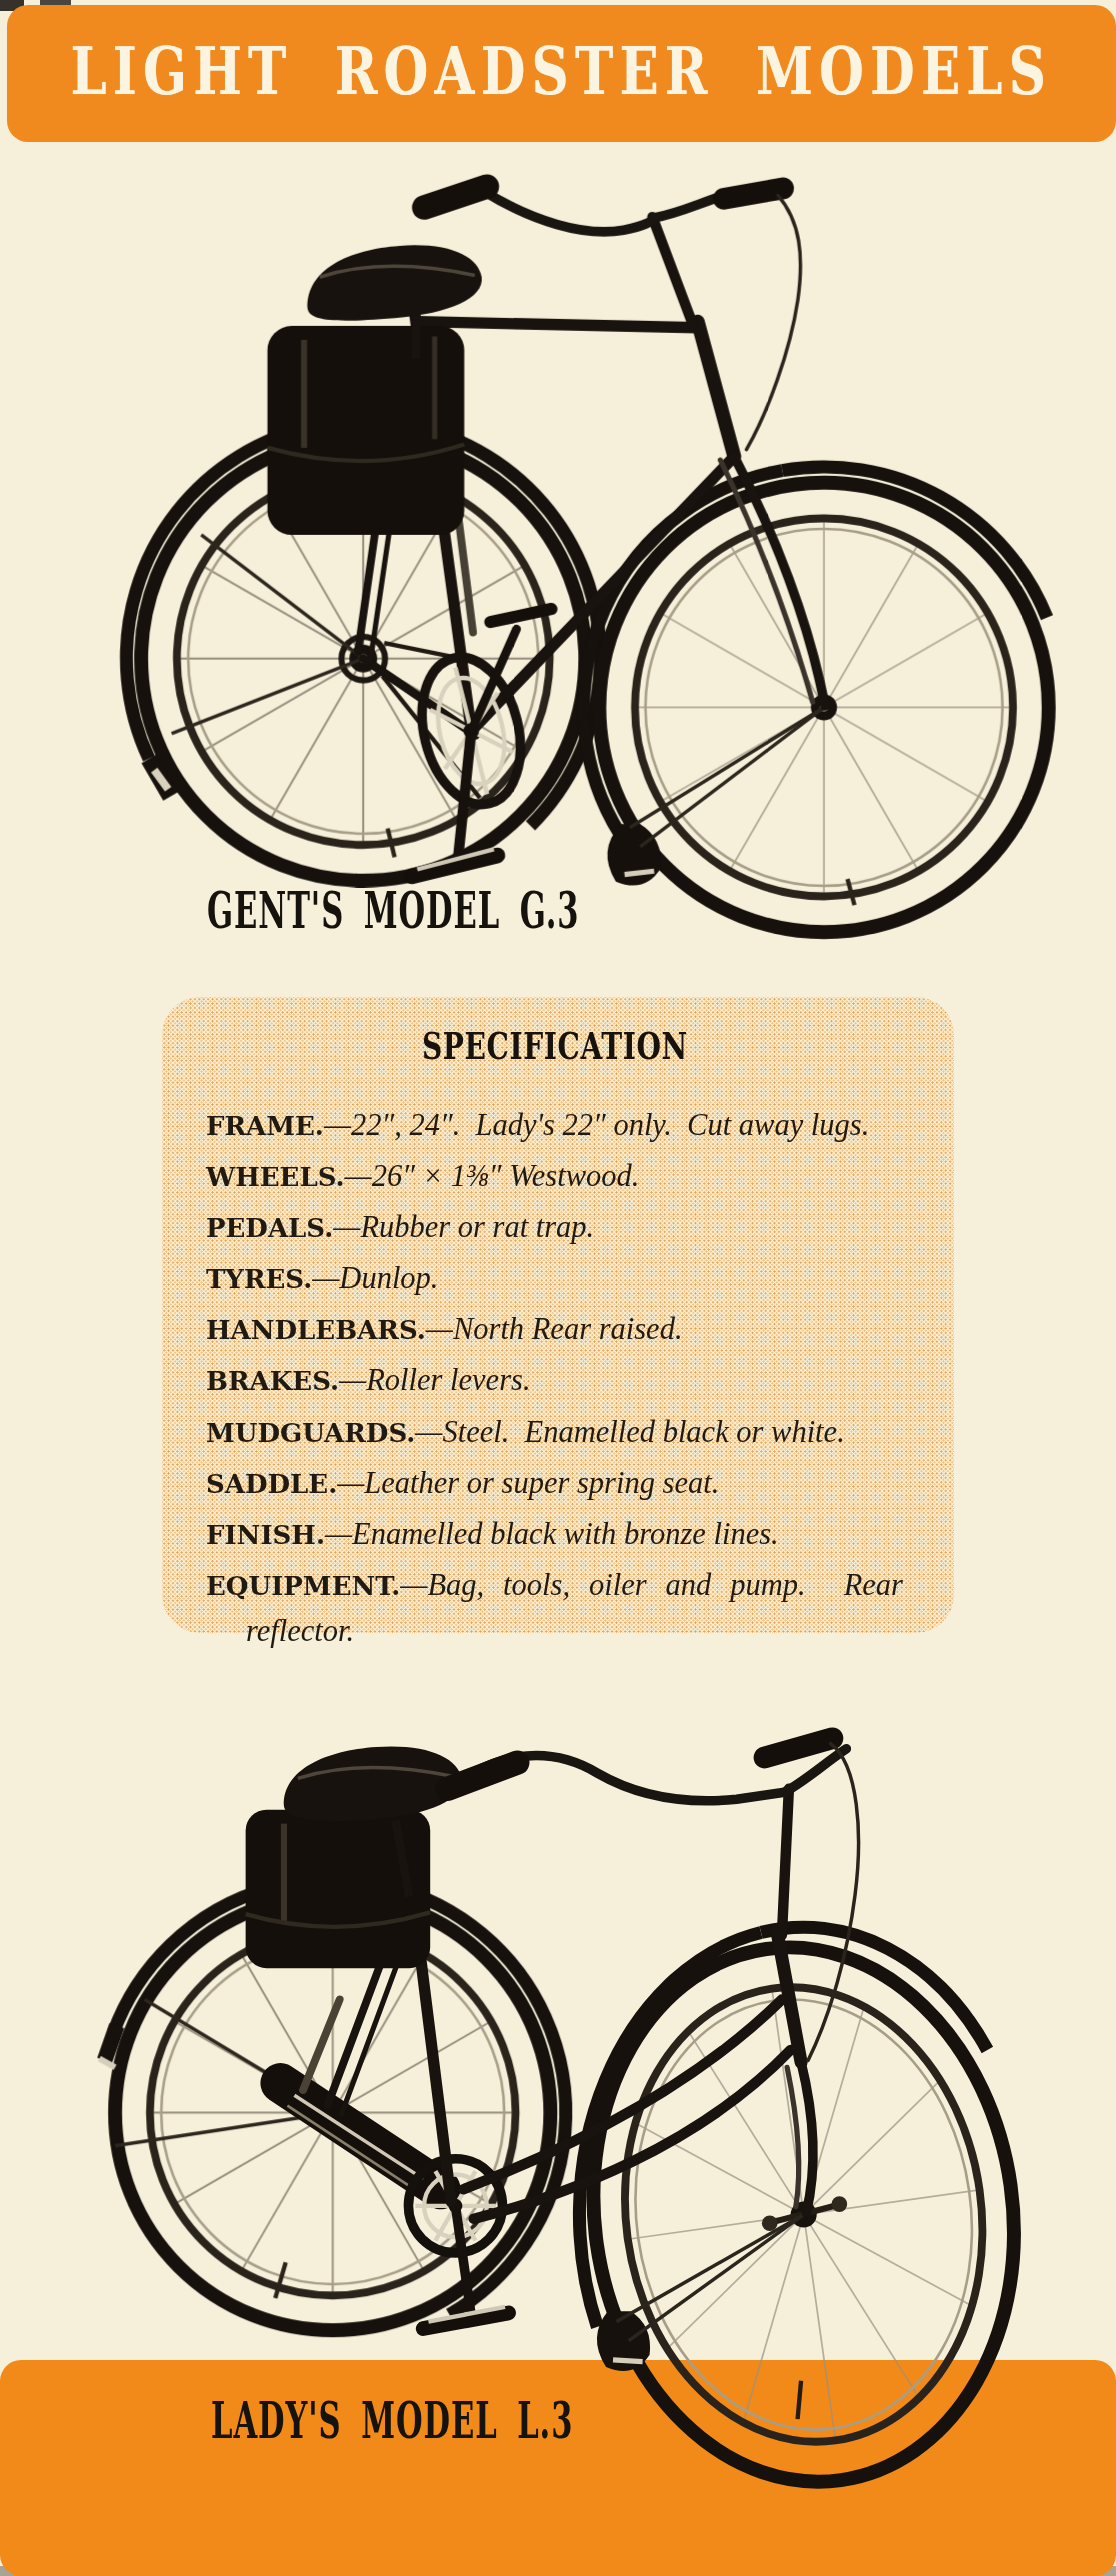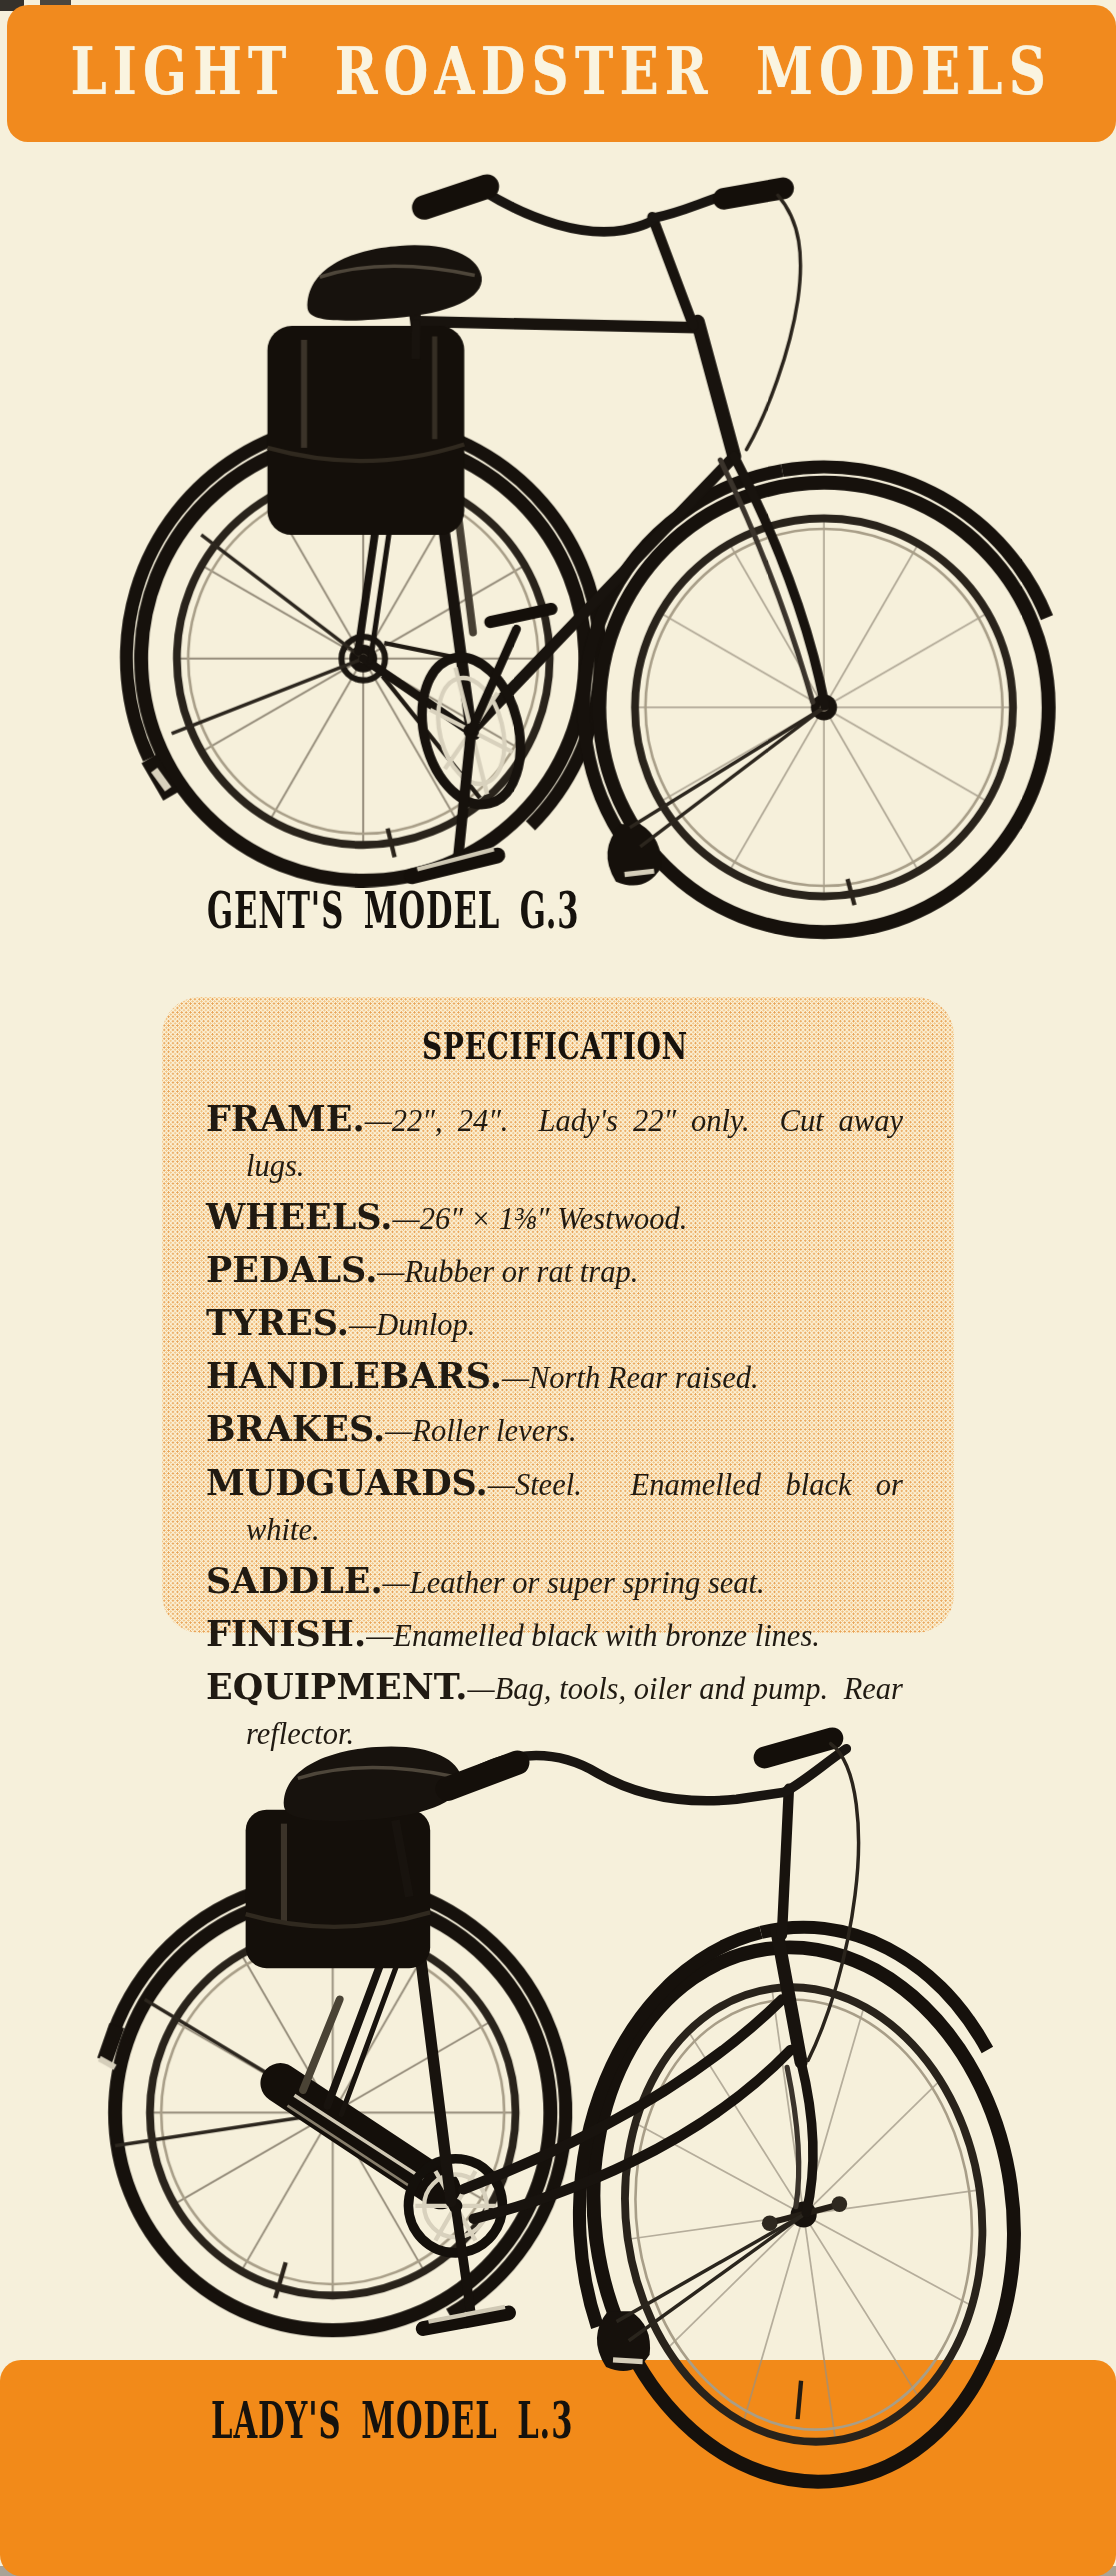--- a/index.html
+++ b/index.html
@@ -41,29 +41,29 @@
     position:absolute; z-index:2; left:162px; top:997px; width:792px; height:636px;
     border-radius:38px; box-sizing:border-box; padding:28px 51px 0 44px;
     background-color:#FBF2D8;
     background-image:
       radial-gradient(#E8A255 1px, transparent 1.2px),
       radial-gradient(#F2C383 1px, transparent 1.2px);
     background-size:4.4px 4.4px, 4.4px 4.4px;
     background-position:0 0, 2.2px 2.2px;
   }
   .spec-heading {
-    text-align:center; margin:0 0 28px 0; font-family:"DejaVu Serif",serif;
+    text-align:center; margin:0 0 35px 0; font-family:"DejaVu Serif",serif;
     font-weight:bold; font-size:37px; line-height:1.15; letter-spacing:0.02em;
   }
   .spec-heading span { display:inline-block; transform:scaleX(0.76); transform-origin:center; }
   .spec-item {
     margin:0 0 5.2px 0; font-size:30.5px; line-height:45px; text-align:justify;
     padding-left:40px; text-indent:-40px; color:#201A12;
   }
-  .spec-label { font-family:"DejaVu Serif",serif; font-weight:bold; font-size:35px; }
+  .spec-label { font-family:"DejaVu Serif",serif; font-weight:bold; font-size:26px; }
   .spec-value { font-family:"Liberation Serif",serif; font-style:italic; }
 </style>
 </head>
 <body>
 
 <div class="page">
 
   <div class="artifact-a"></div>
   <div class="artifact-b"></div>
 

